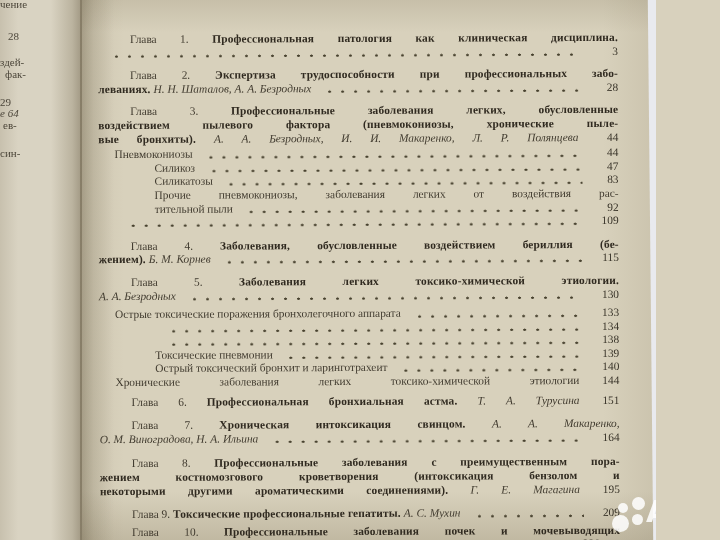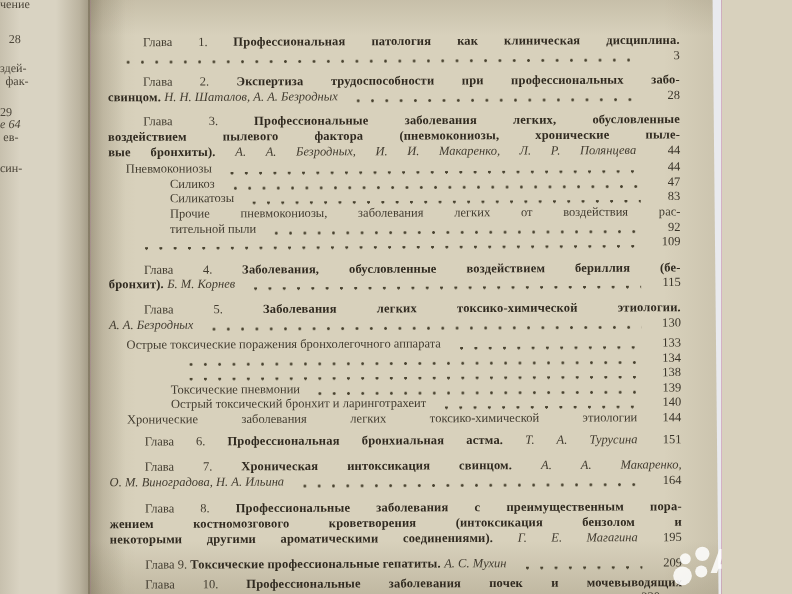--- a/index.html
+++ b/index.html
@@ -72,21 +72,21 @@
   <div class="gutter"></div>
 
   <div class="toc">
       <div class="ln blk" style="margin-left: 32px;"><span class="txt"><span>Глава 1. </span><span class="b">Профессиональная патология как клиническая дисциплина.</span></span></div>
       <div class="ln" style="margin-left: 0px;">
         <span class="dots"></span>
         <span class="pg">3</span>
       </div>
       <div class="ln blk" style="margin-left: 32px; margin-top: 9px;"><span class="txt"><span>Глава 2. </span><span class="b">Экспертиза трудоспособности при профессиональных забо-</span></span></div>
       <div class="ln" style="margin-left: 0px;">
-        <span class="txt"><span class="b">свинцом. </span><span class="i">Н. Н. Шаталов, А. А. Безродных</span></span>
+        <span class="txt"><span class="b">леваниях. </span><span class="i">Н. Н. Шаталов, А. А. Безродных</span></span>
         <span class="dots"></span>
         <span class="pg">28</span>
       </div>
       <div class="ln blk" style="margin-left: 32px; margin-top: 9px;"><span class="txt"><span>Глава 3. </span><span class="b">Профессиональные заболевания легких, обусловленные</span></span></div>
       <div class="ln blk" style="margin-left: 0px;"><span class="txt"><span class="b">воздействием пылевого фактора (пневмокониозы, хронические пыле-</span></span></div>
       <div class="ln" style="margin-left: 0px;">
         <span class="txt fill"><span class="b">вые бронхиты). </span><span class="i">А. А. Безродных, И. И. Макаренко, Л. Р. Полянцева</span></span>
         <span class="pg">44</span>
       </div>
       <div class="ln" style="margin-left: 16px; margin-top: 2px;">
@@ -109,21 +109,21 @@
         <span class="txt"><span>тительной пыли</span></span>
         <span class="dots"></span>
         <span class="pg">92</span>
       </div>
       <div class="ln" style="margin-left: 16px;">
         <span class="dots"></span>
         <span class="pg">109</span>
       </div>
       <div class="ln blk" style="margin-left: 32px; margin-top: 10px;"><span class="txt"><span>Глава 4. </span><span class="b">Заболевания, обусловленные воздействием бериллия (бе-</span></span></div>
       <div class="ln" style="margin-left: 0px;">
-        <span class="txt"><span class="b">бронхит). </span><span class="i">Б. М. Корнев</span></span>
+        <span class="txt"><span class="b">жением). </span><span class="i">Б. М. Корнев</span></span>
         <span class="dots"></span>
         <span class="pg">115</span>
       </div>
       <div class="ln blk" style="margin-left: 32px; margin-top: 9px;"><span class="txt"><span>Глава 5. </span><span class="b">Заболевания легких токсико-химической этиологии.</span></span></div>
       <div class="ln" style="margin-left: 0px;">
         <span class="txt"><span class="i">А. А. Безродных</span></span>
         <span class="dots"></span>
         <span class="pg">130</span>
       </div>
       <div class="ln" style="margin-left: 16px; margin-top: 5px;">

